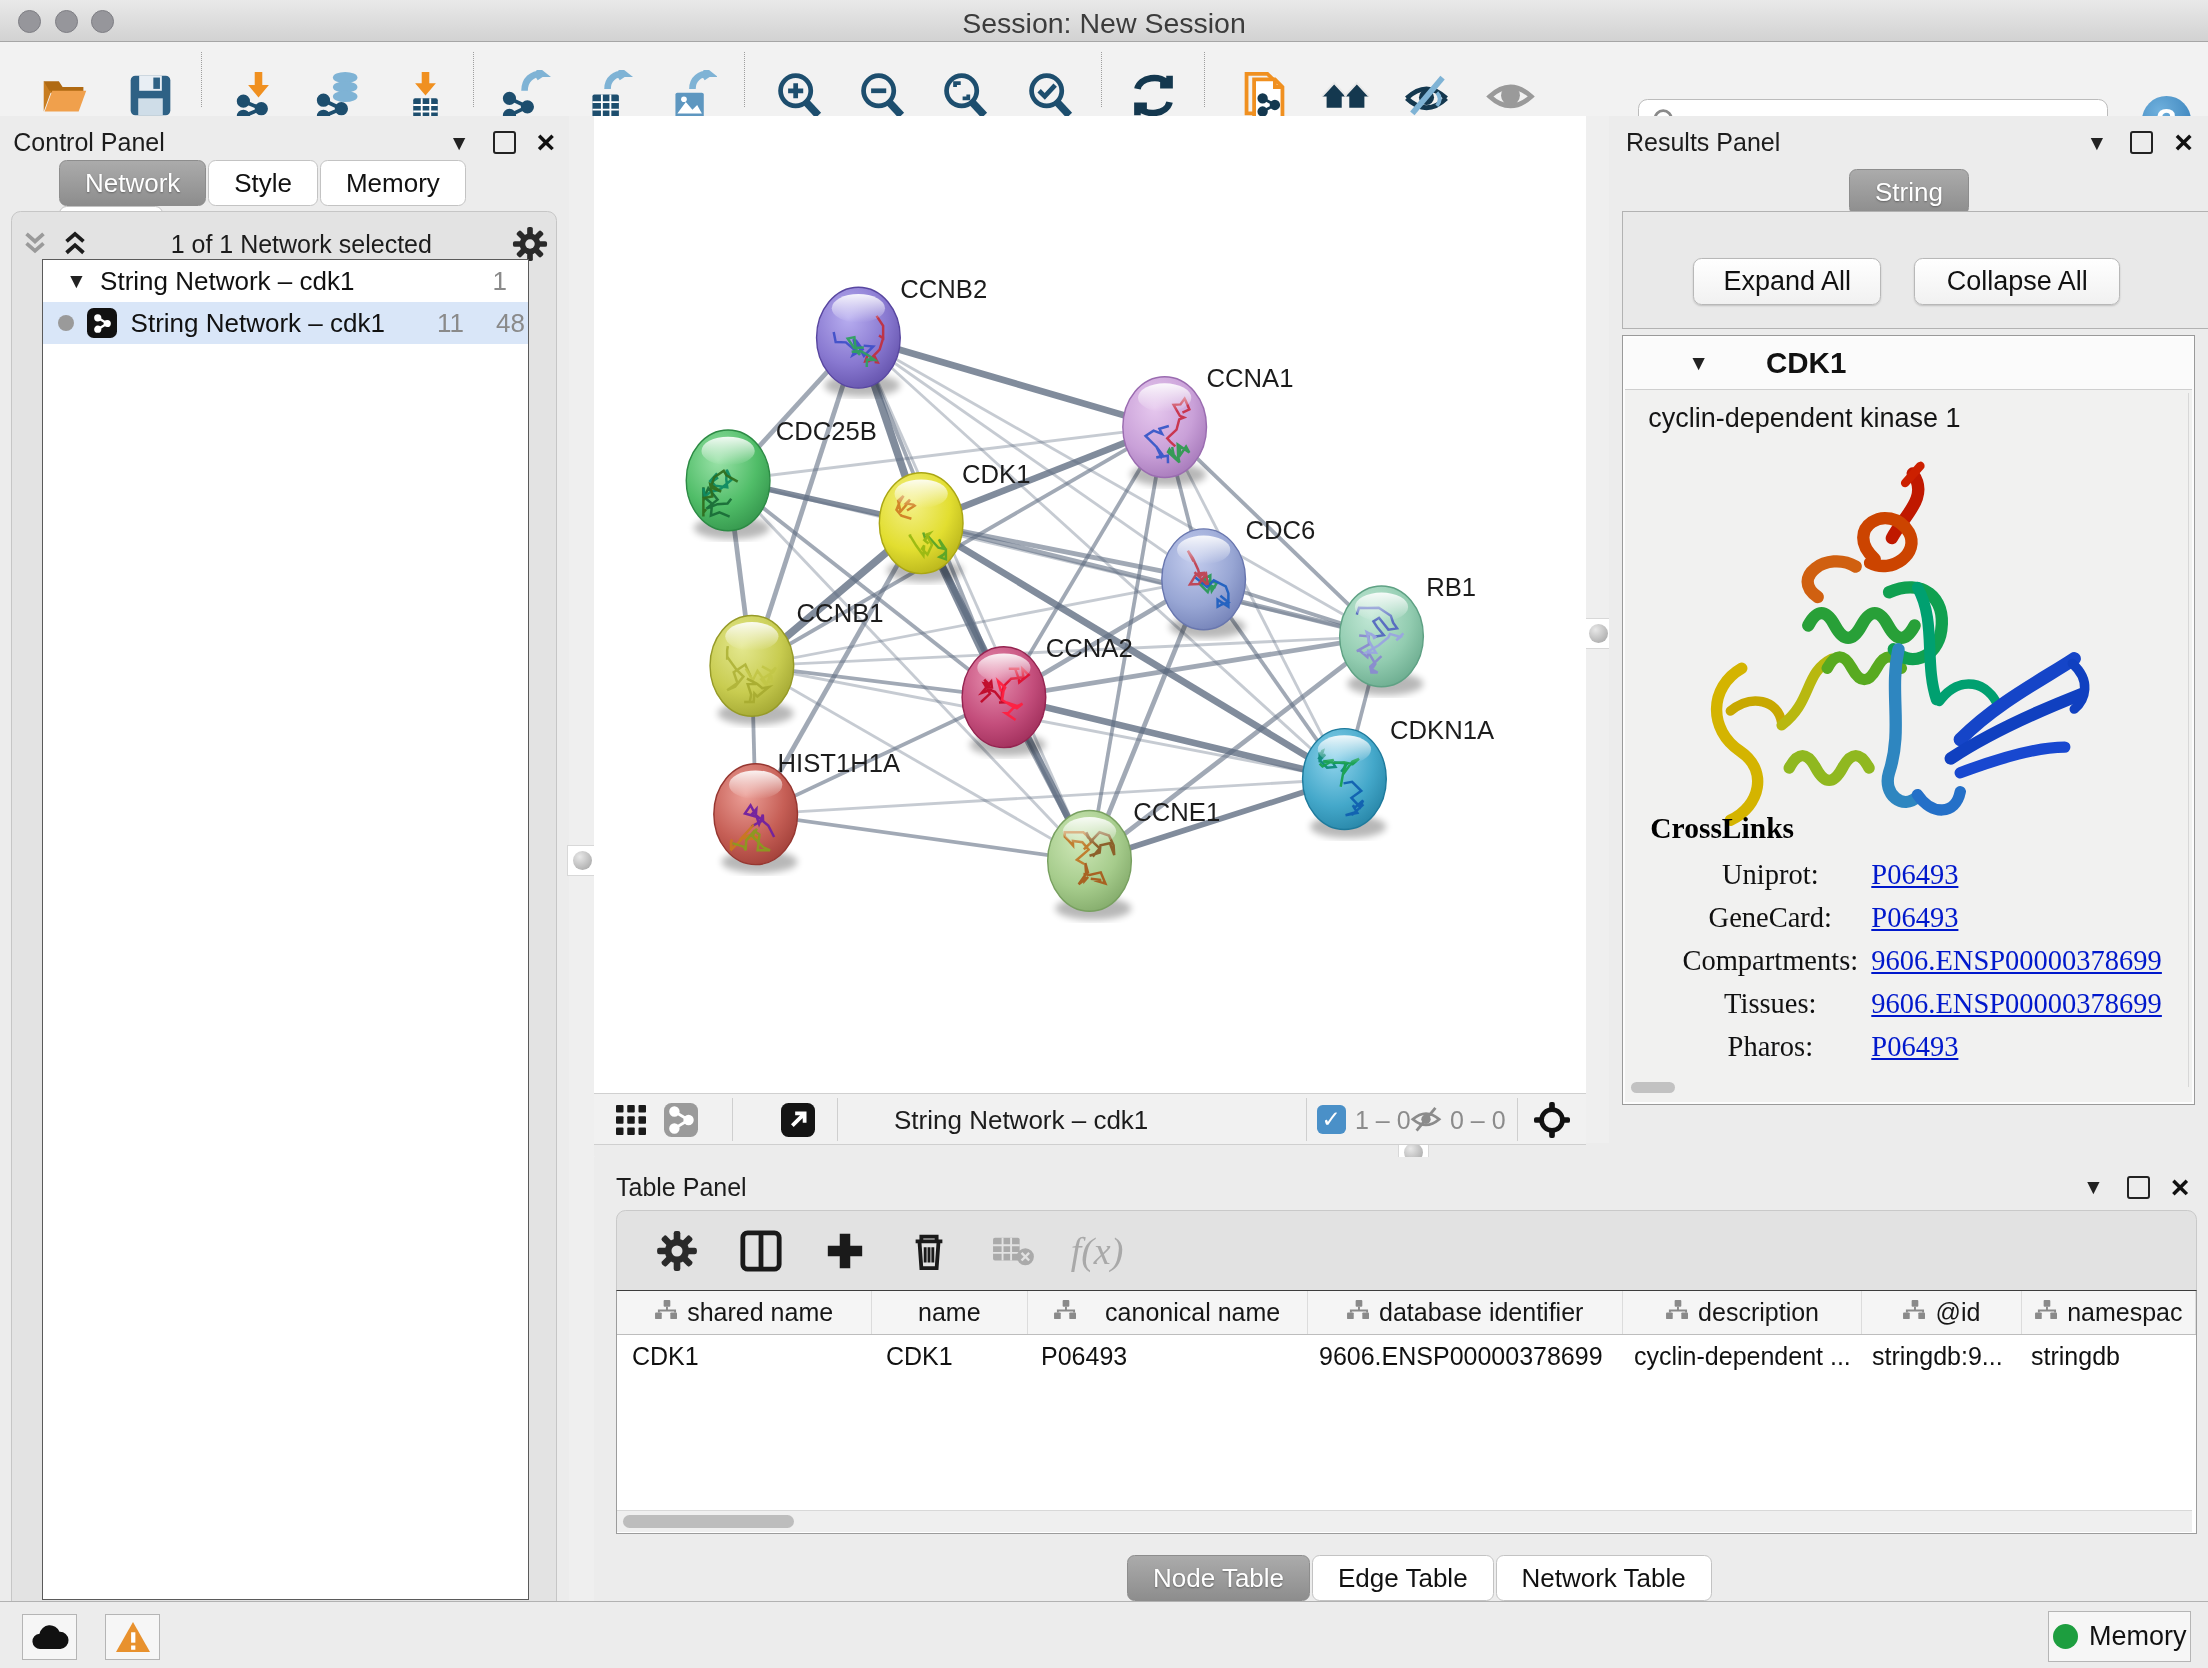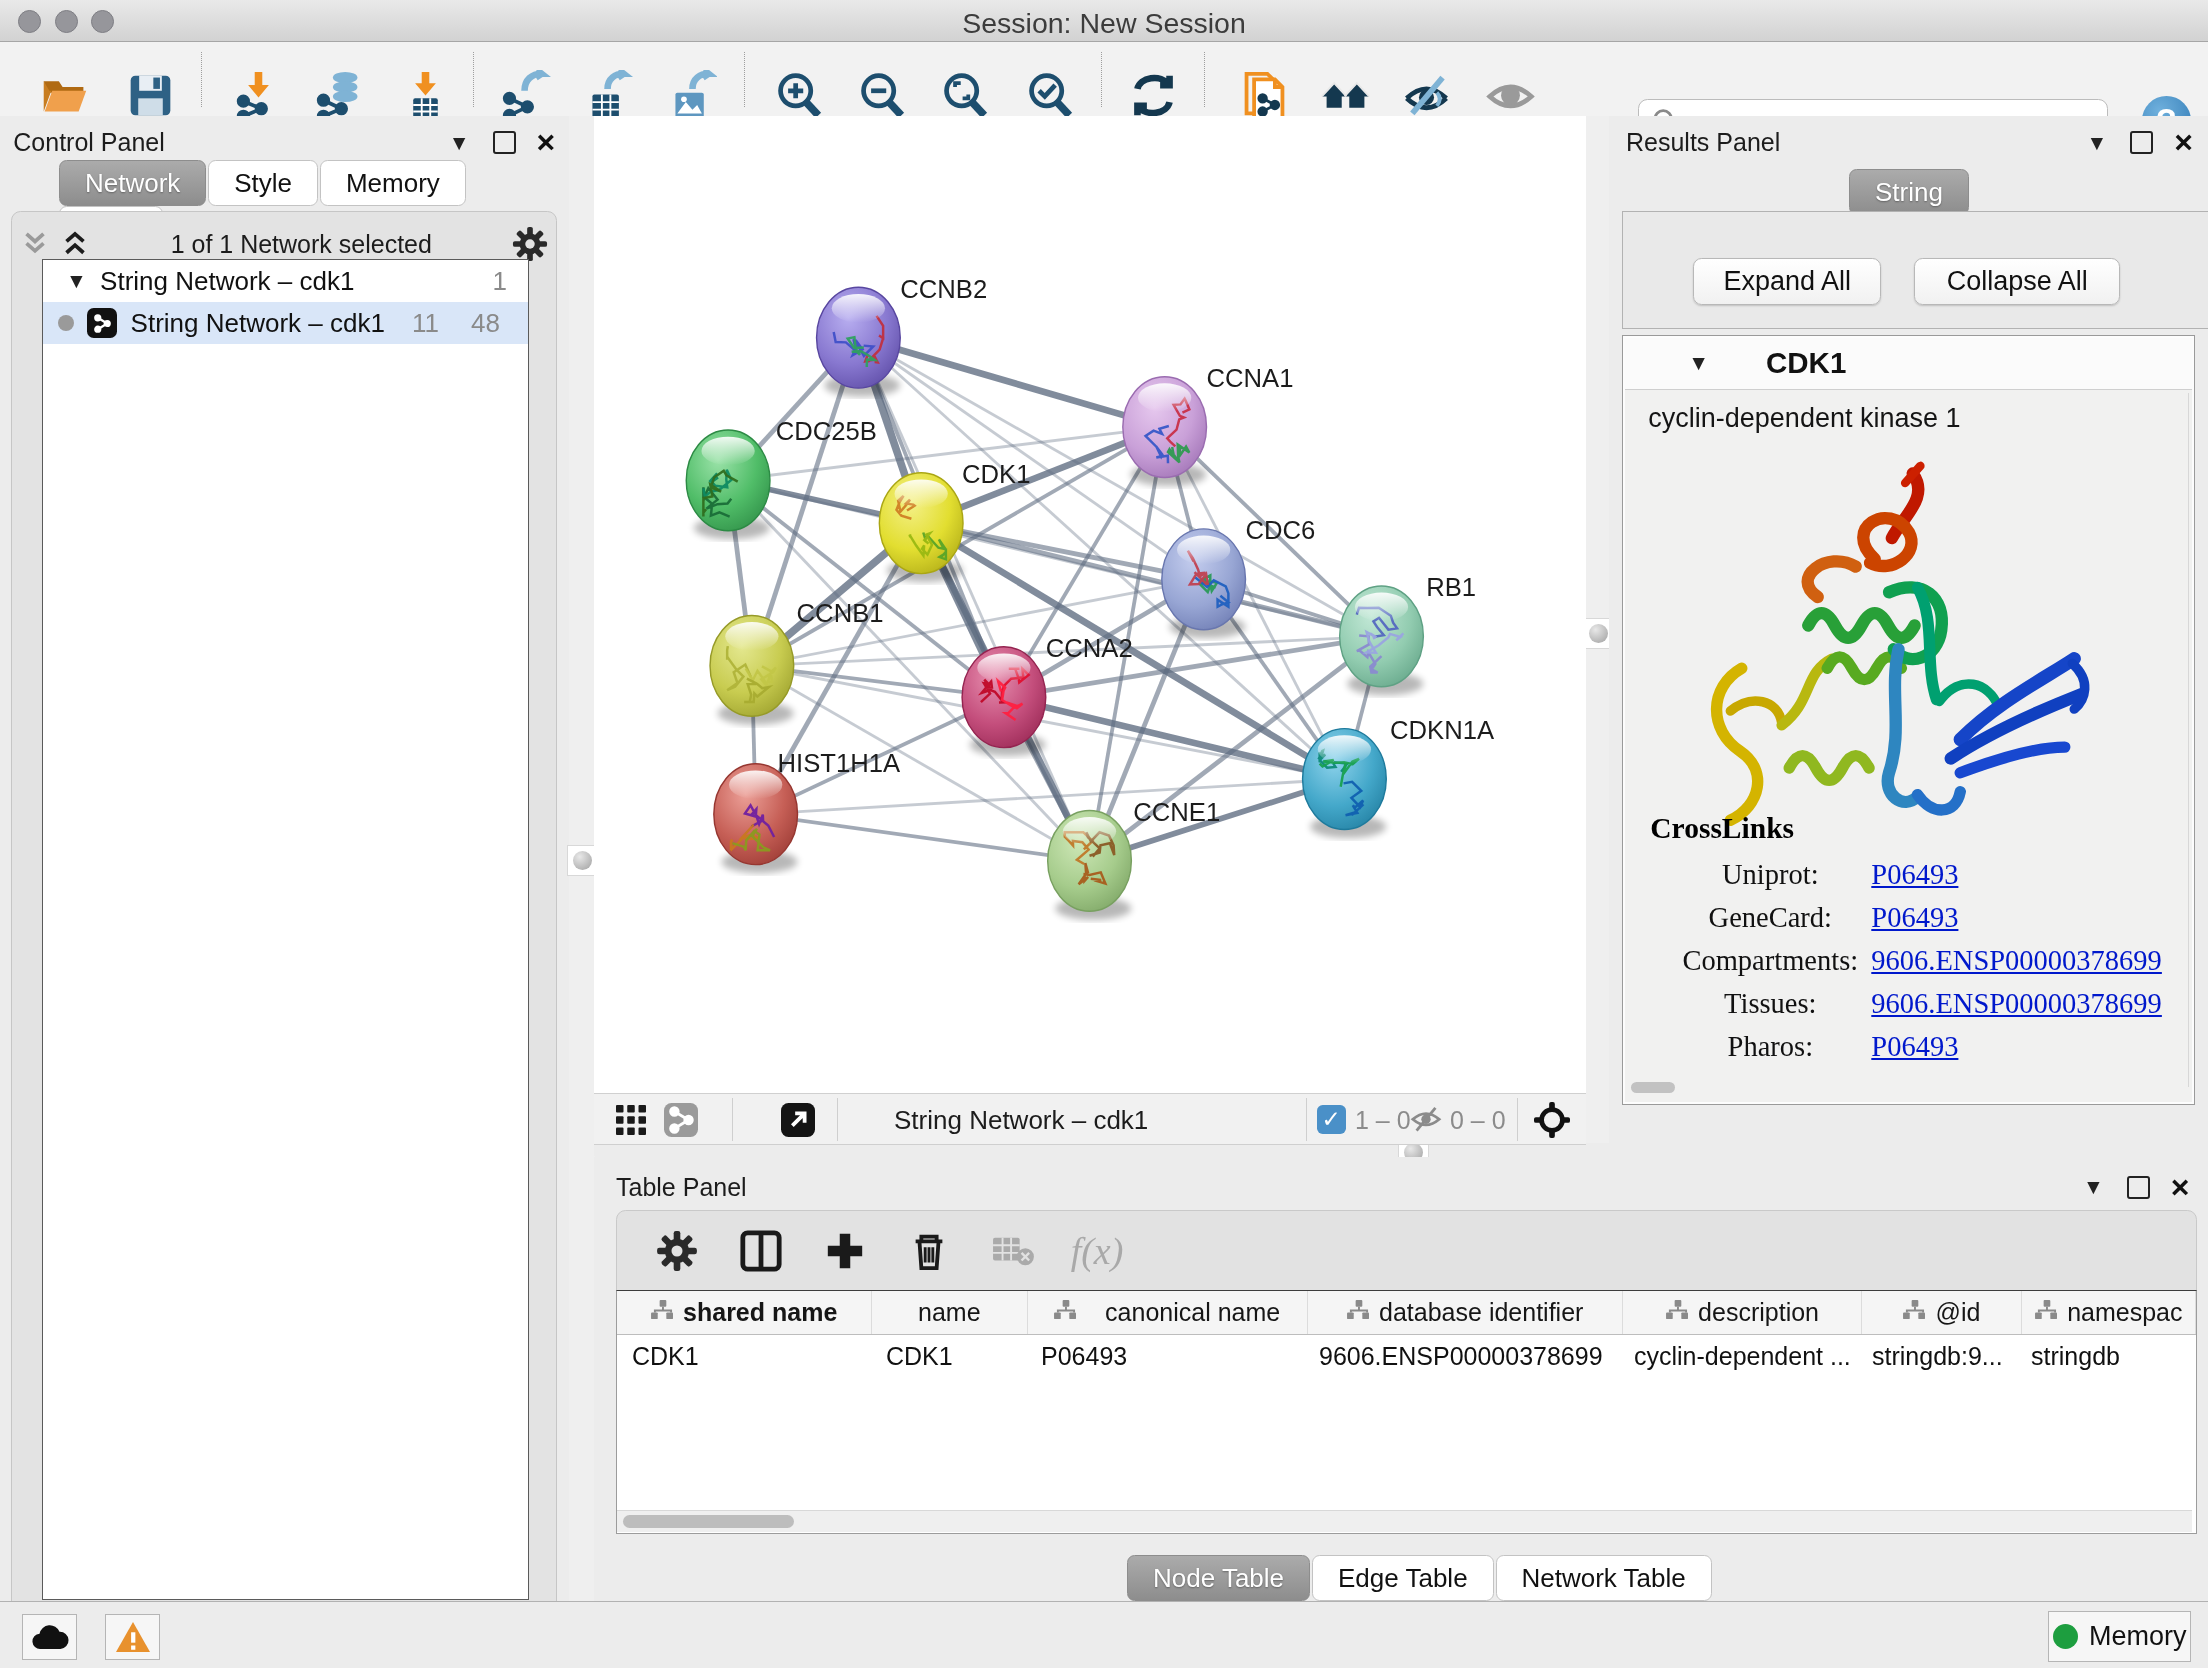--- a/index.html
+++ b/index.html
@@ -314,21 +314,21 @@
               <circle cx="5" cy="4" r="2.6"></circle>
               <circle cx="5" cy="16" r="2.6"></circle>
               <circle cx="15" cy="10" r="2.6"></circle>
               <path d="M5 4L15 10L5 16" fill="none"></path>
             </g>
           </svg>
       </span>
       <span style="margin-left:13.3px">String Network – cdk1</span>
       <span style="flex:1"></span>
       <span class="cnt" style="margin-right:32px">11</span>
-      <span class="cnt" style="margin-right:28px">48</span>
+      <span class="cnt" style="margin-right:3px">48</span>
     </div>
   </div>
 </div>
 
 <div class="abs vsplit" style="left:569px;width:26px;height:1485px">
   <div class="knob abs" style="left:-1.9px;top:729px">
       <i></i>
     </div>
 </div>
 <div class="abs vsplit" style="left:1586px;width:23px;height:1027px">
@@ -730,21 +730,21 @@
             <path d="M2 14h28M2 22h28M12 6v24M21 6v24"></path>
           </g>
           <circle cx="36" cy="26" r="9" fill="#aaa"></circle>
           <path d="M32 22l8 8M40 22l-8 8" stroke="#e2e2e2" stroke-width="2.5"></path>
         </svg>
       </span>
     <span class="tpi" id="fx-ic">f(x)</span>
   </div>
   <div class="abs" id="ttable">
     <div id="thead-row">
-        <div class="th" style="width: 254px; font-weight: bold;">
+        <div class="th" style="width: 254px;">
           <span><svg width="23" height="21" viewBox="0 0 24 22">
               <g fill="#8a8a8a">
                 <rect x="9" y="0" width="7" height="7" rx="1"></rect>
                 <rect x="0" y="13" width="7" height="7" rx="1"></rect>
                 <rect x="16" y="13" width="7" height="7" rx="1"></rect>
               </g>
               <path d="M12.5 7v4M4 13v-2h17v2" stroke="#8a8a8a" stroke-width="2" fill="none"></path>
             </svg></span>
           <span>shared name</span>
         </div>

